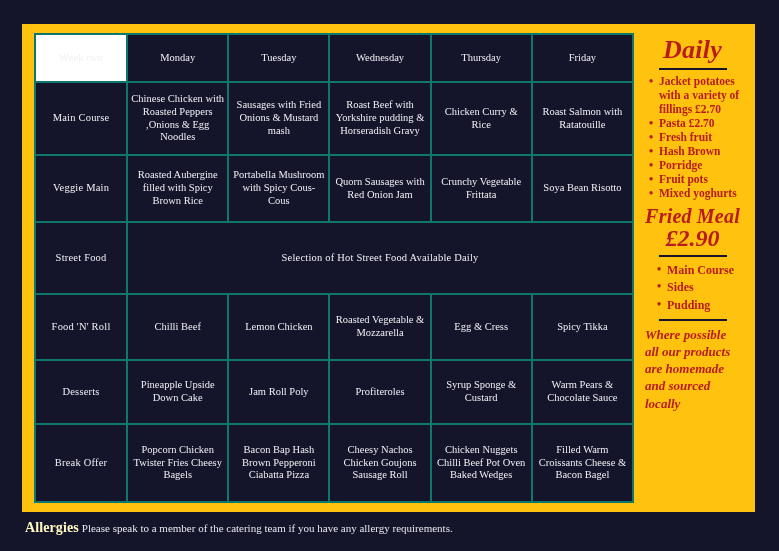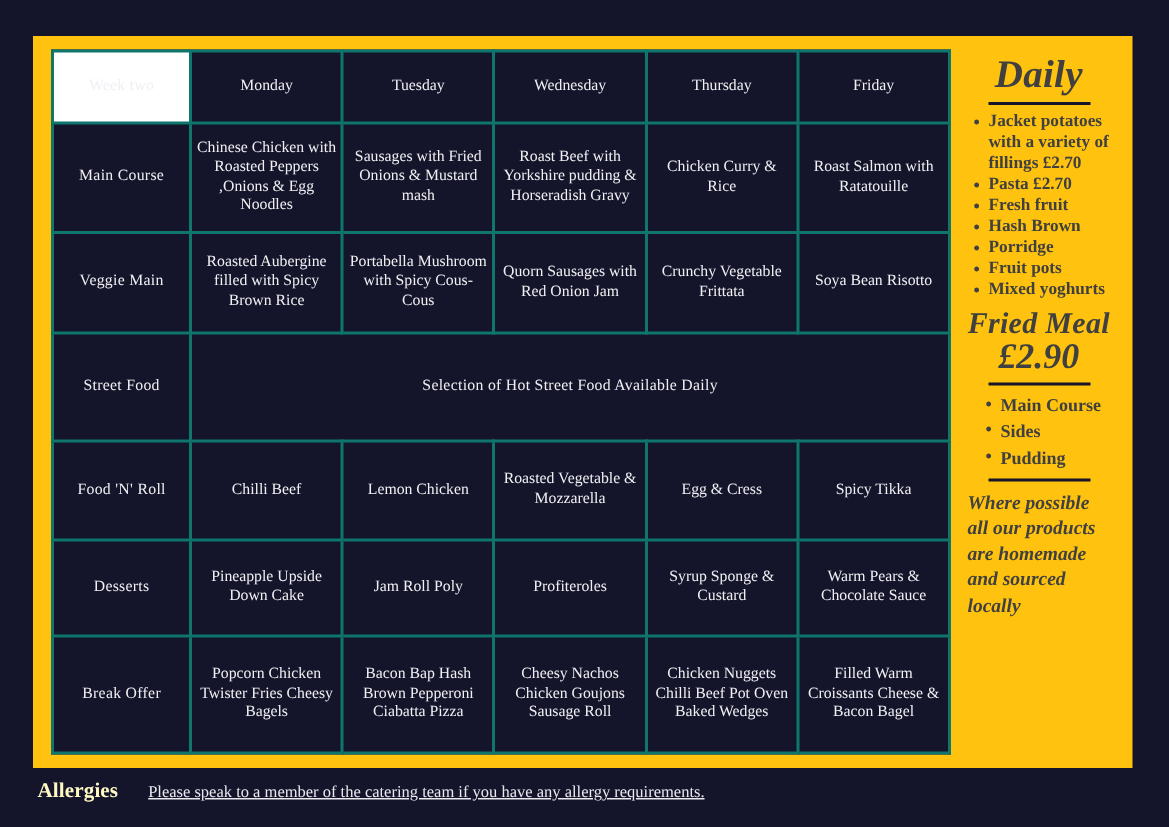--- a/index.html
+++ b/index.html
@@ -108,21 +108,21 @@
   tr.r-dess td { height: 64px; }
   tr.r-break td { height: 78px; }
 
   
   #sidebar {
     position: absolute;
     left: 620px;
     top: 9px;
     width: 101px;
     height: 470px;
-    color: #404040;
+    color: #b91c1c;
     text-align: center;
     box-sizing: border-box;
   }
   .side-title {
     font-size: 26px;
     font-weight: bold;
     font-style: italic;
     line-height: 1.05;
     margin: 3px 0 0 0;
     letter-spacing: .2px;
@@ -193,22 +193,21 @@
   }
   #allergies .al-title {
     color: #fef9c3;
     font-weight: bold;
     font-size: 14px;
     letter-spacing: .1px;
   }
   #allergies .al-text {
     color: #e9e9ef;
     font-size: 11px;
-    margin-left: 20px;
-    text-decoration: underline;
+    margin-left: 3px;
   }
 </style>
 </head>
 <body>
 
 <div id="page">
 
   <div id="frame">
 
     <div id="table-wrap">

